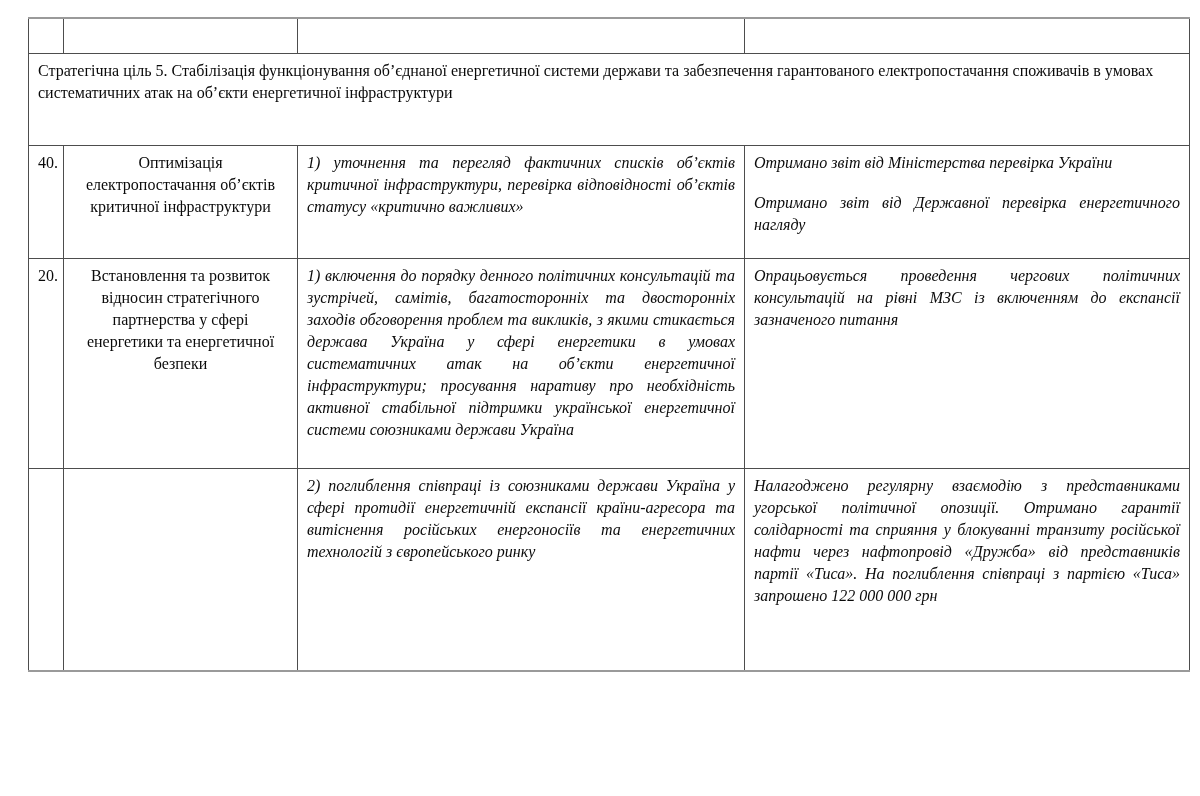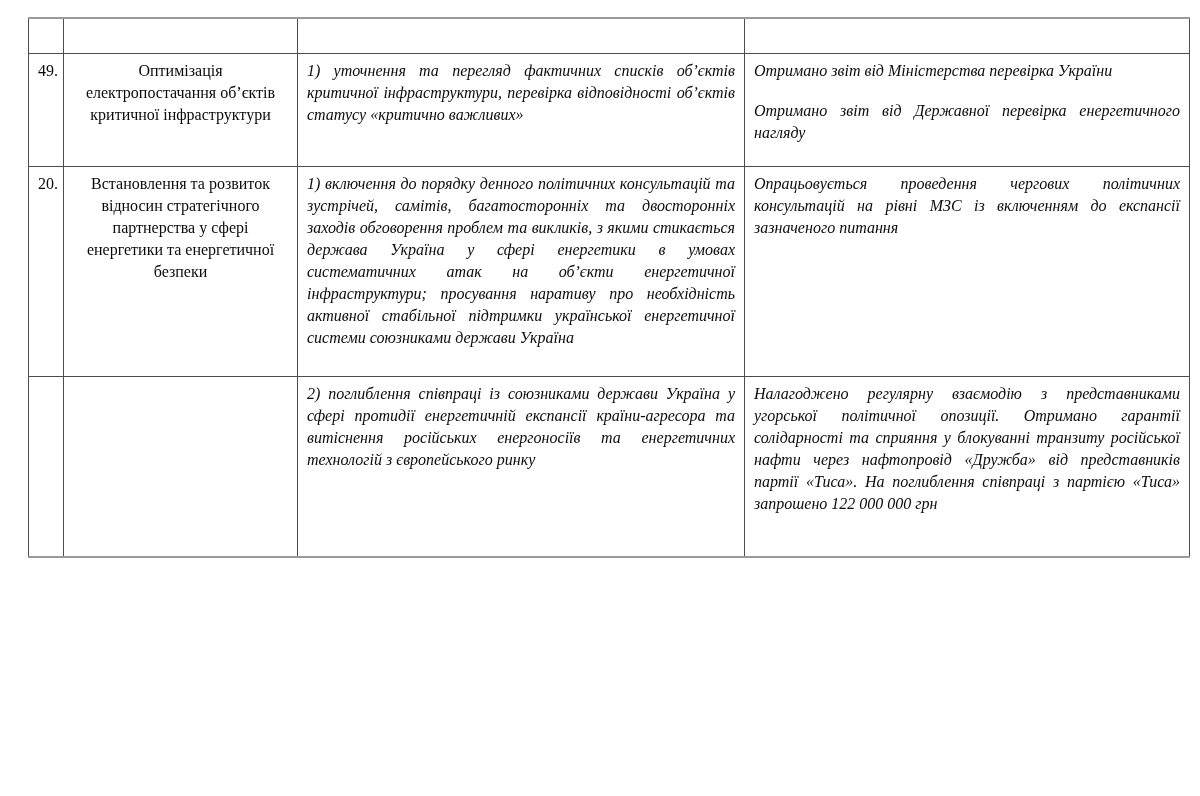--- a/index.html
+++ b/index.html
@@ -44,42 +44,45 @@
   </colgroup>
 
   <tbody>
       <tr class="row-top" style="height:35px">
     <td class="num-cell"></td>
     <td class="measure-cell"></td>
     <td class="task-cell"></td>
     <td class="status-cell"></td>
   </tr>
 
+  <tr style="height:92px">
+    <td class="goal-cell" colspan="4">Стратегічна ціль 5. Стабілізація функціонування об’єднаної енергетичної системи держави та забезпечення гарантованого електропостачання споживачів в умовах систематичних атак на об’єкти енергетичної інфраструктури</td>
+  </tr>
 
   <tr style="height:105px">
-    <td class="num-cell">49.</td>
+    <td class="num-cell">40.</td>
     <td class="measure-cell">Оптимізація електропостачання об’єктів критичної інфраструктури</td>
     <td class="task-cell">1) уточнення та перегляд фактичних списків об’єктів критичної інфраструктури, перевірка відповідності об’єктів статусу «критично важливих»</td>
     <td class="status-cell">
       <p>Отримано звіт від Міністерства перевірка України</p>
       <p>Отримано звіт від Державної перевірка енергетичного нагляду</p>
     </td>
   </tr>
 
 
   <tr style="height:210px">
     <td class="num-cell">20.</td>
     <td class="measure-cell">Встановлення та розвиток відносин стратегічного партнерства у сфері енергетики та енергетичної безпеки</td>
     <td class="task-cell">1) включення до порядку денного політичних консультацій та зустрічей, самітів, багатосторонніх та двосторонніх заходів обговорення проблем та викликів, з якими стикається держава Україна у сфері енергетики в умовах систематичних атак на об’єкти енергетичної інфраструктури; просування наративу про необхідність активної стабільної підтримки української енергетичної системи союзниками держави Україна</td>
     <td class="status-cell">
       <p>Опрацьовується проведення чергових політичних консультацій на рівні МЗС із включенням до експансії зазначеного питання</p>
     </td>
   </tr>
 
-  <tr class="row-bottom" style="height:181px">
+  <tr class="row-bottom" style="height:203px">
     <td class="num-cell"></td>
     <td class="measure-cell"></td>
     <td class="task-cell">2) поглиблення співпраці із союзниками держави Україна у сфері протидії енергетичній експансії країни-агресора та витіснення російських енергоносіїв та енергетичних технологій з європейського ринку</td>
     <td class="status-cell">
       <p>Налагоджено регулярну взаємодію з представниками угорської політичної опозиції. Отримано гарантії солідарності та сприяння у блокуванні транзиту російської нафти через нафтопровід «Дружба» від представників партії «Тиса». На поглиблення співпраці з партією «Тиса» запрошено  122 000 000 грн</p>
     </td>
   </tr>
 </tbody>
   </table>
 

